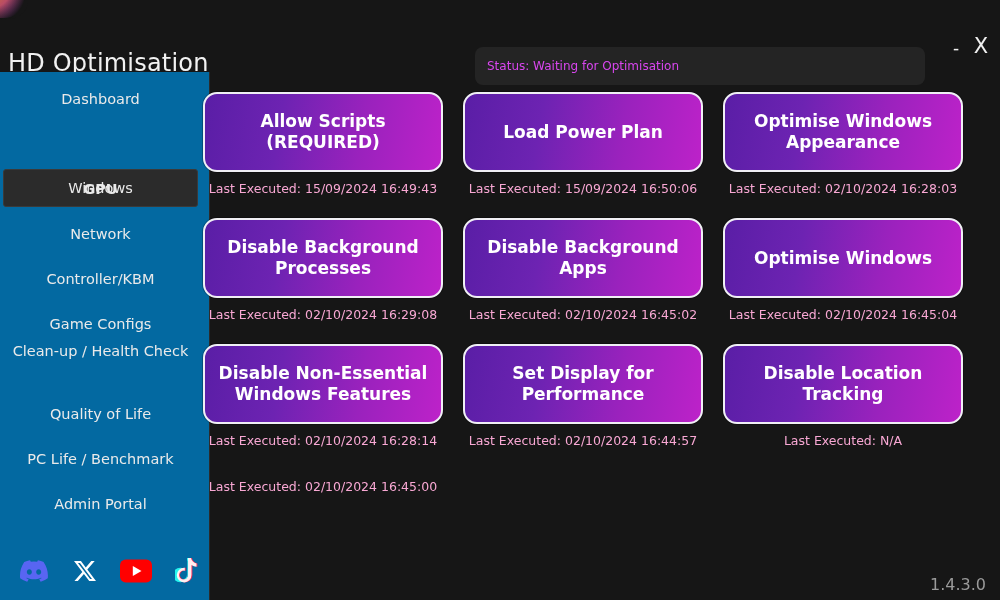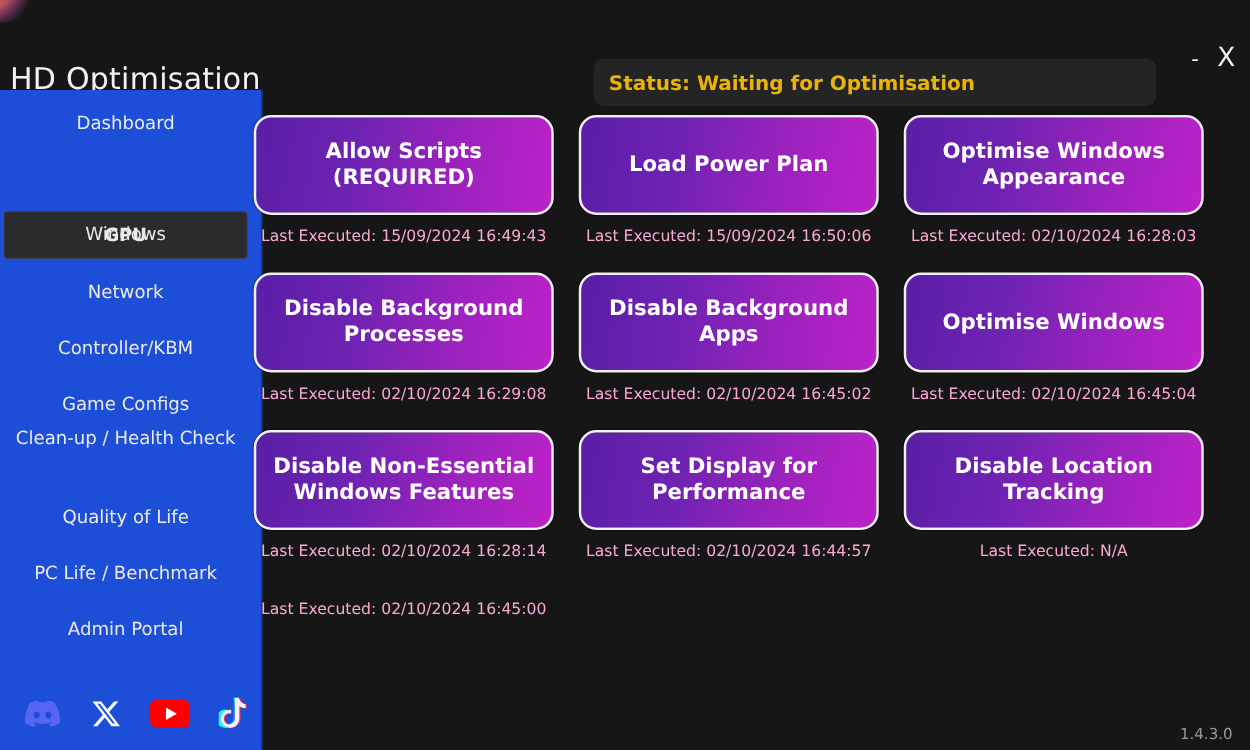--- a/index.html
+++ b/index.html
@@ -61,23 +61,22 @@
     position: absolute;
     left: 475px; top: 18px;
     width: 450px; height: 38px;
     background: #242424;
     border-radius: 8px;
     display: flex;
     align-items: center;
     padding-left: 12px;
   }
   .status-text {
-    font-size: 16px;
-    color: #eab308;
-    font-weight: bold;
+    font-size: 12px;
+    color: #d946ef;
   }
 
   .win-btn {
     position: absolute;
     color: #f0f0f0;
     background: none;
     border: none;
     font-family: inherit;
     cursor: pointer;
     line-height: 1;
@@ -91,21 +90,21 @@
     left: 968px; top: 4px;
     width: 26px; height: 26px;
     font-size: 21px;
   }
 
   
   .sidebar {
     position: absolute;
     left: 0; top: 72px;
     width: 210px; height: 528px;
-    background: #1d4ed8;
+    background: #0369a1;
     border-right: 1px solid #2b2b2b;
     text-align: center;
   }
 
   .nav-item {
     position: absolute;
     left: 3px;
     width: 195px;
     height: 38px;
     display: flex;
@@ -181,21 +180,21 @@
     width: 240px;
     text-align: center;
     font-size: 12.5px;
     color: #f9a8d4;
     white-space: nowrap;
   }
 
   .version {
     position: absolute;
     right: 14px; bottom: 6px;
-    font-size: 12px;
+    font-size: 16px;
     color: #9a9a9a;
   }
 </style>
 </head>
 <body>
 
 <div id="app">
 
   <div class="corner-logo"></div>
 

